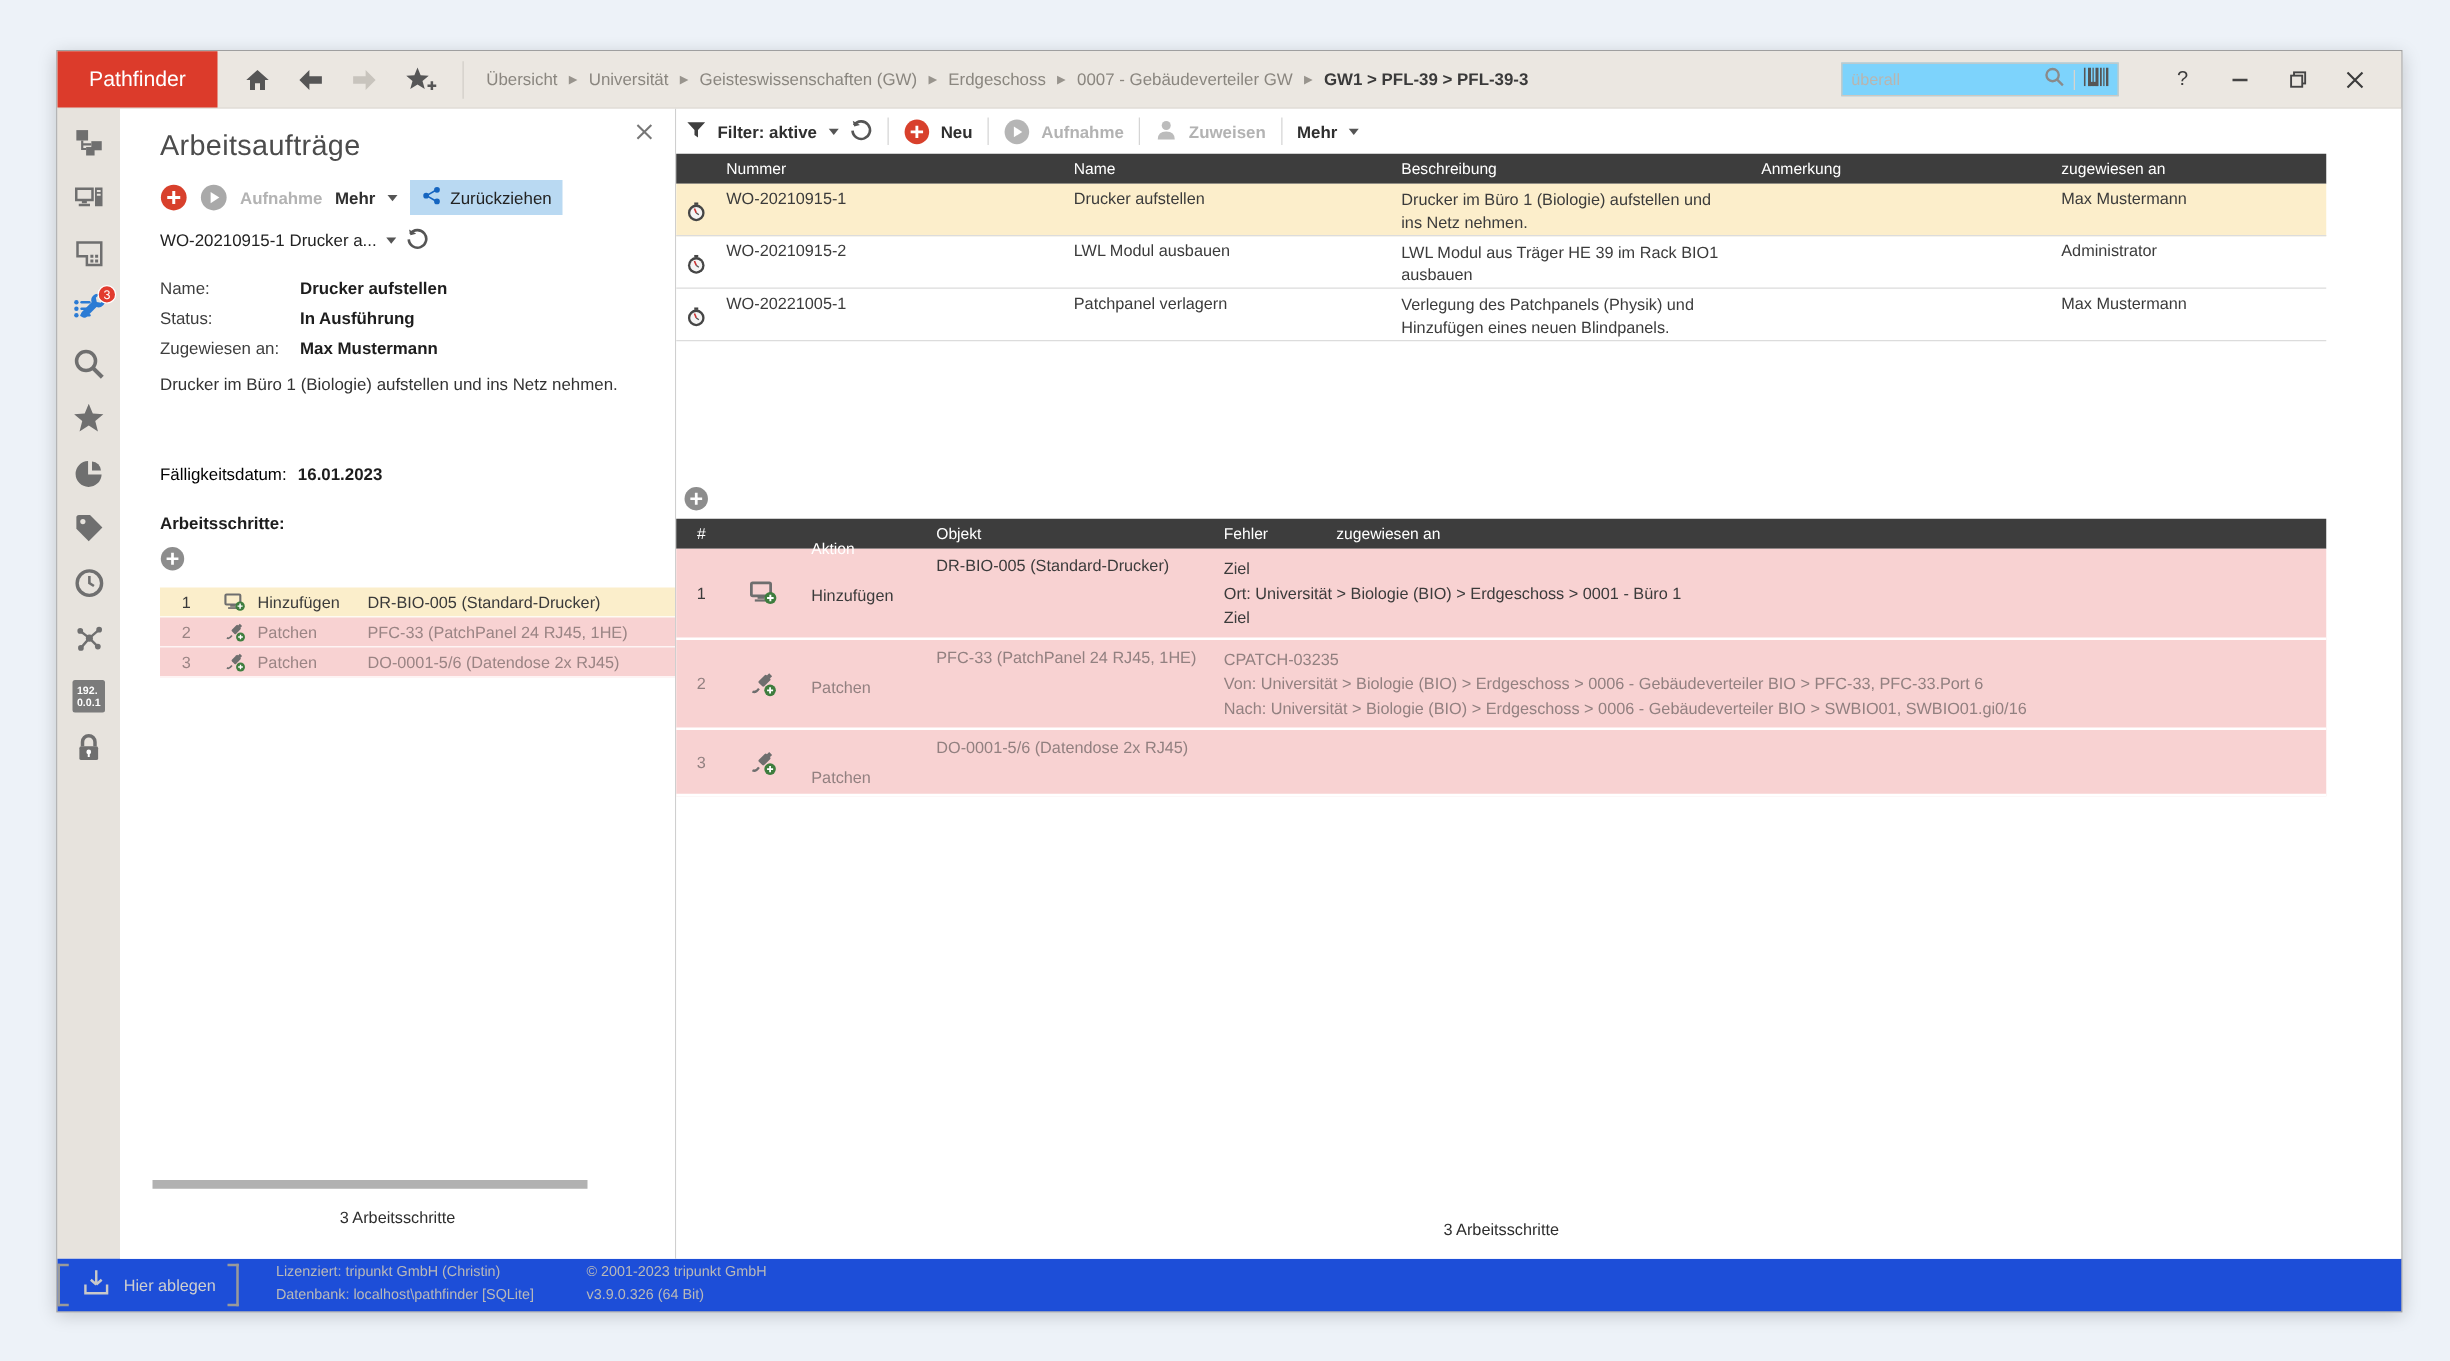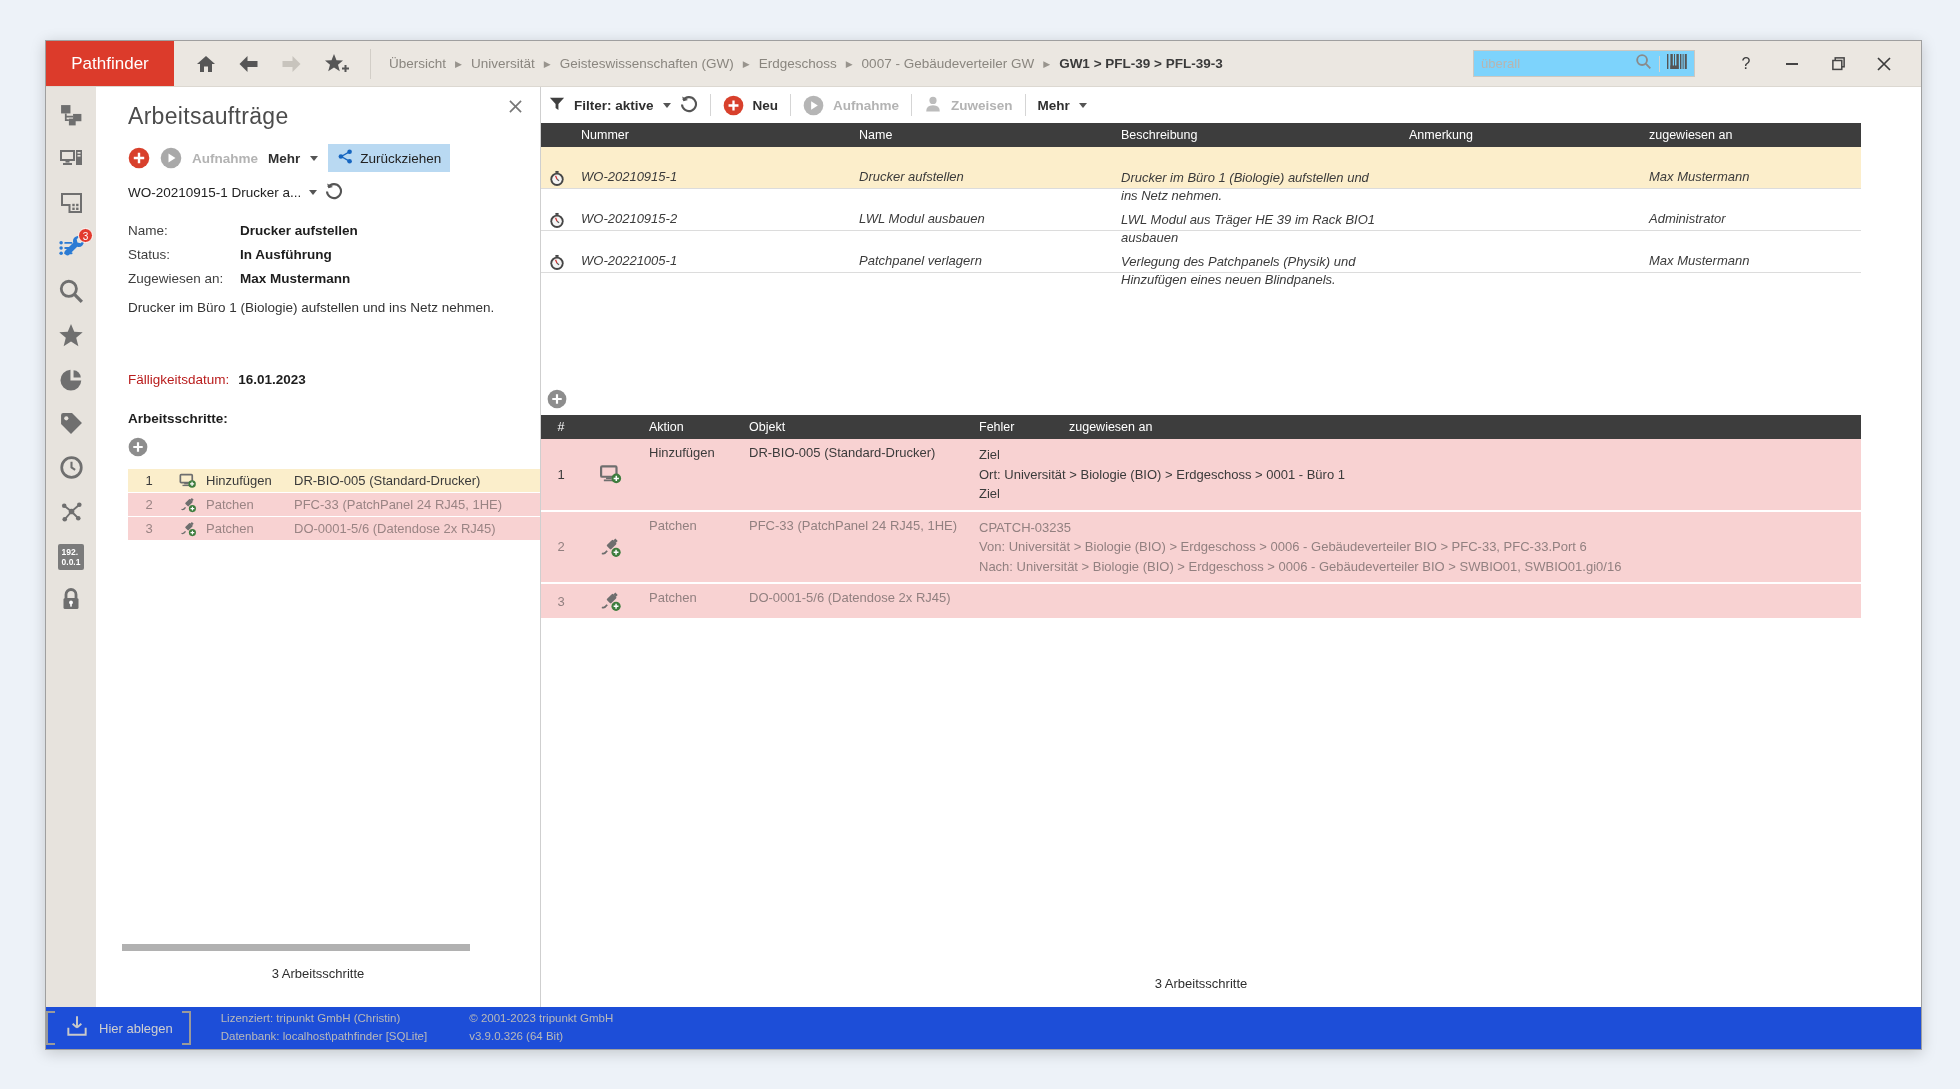--- a/index.html
+++ b/index.html
@@ -59,21 +59,21 @@
           font-size:13.5px; color:#222; }
   .caret { width:0; height:0; border-left:4px solid transparent; border-right:4px solid transparent;
            border-top:5px solid #555; display:inline-block; }
   .lp-selector { margin-top:10px; display:flex; align-items:center; gap:8px; font-size:13.5px; color:#222; }
   .lp-fields { margin-top:20px; }
   .lp-frow { display:flex; margin-bottom:9px; font-size:13.5px; }
   .lp-frow .flabel { width:112px; color:#3e3e3e; }
   .lp-frow .fvalue { font-weight:bold; color:#1d1d1d; }
   .lp-desc { margin-top:14px; font-size:13.5px; color:#333; width:390px; }
   .lp-due { margin-top:57px; display:flex; font-size:13.5px; }
-  .lp-due .flabel { color:#b91c1c; margin-right:9px; }
+  .lp-due .flabel { color:#000000; margin-right:9px; }
   .lp-due .fvalue { font-weight:bold; color:#1d1d1d; }
   .lp-steps-label { margin-top:24px; font-size:13.5px; font-weight:bold; color:#1d1d1d; }
   .lp-plus { margin-top:11px; }
   .lp-list { margin-top:8px; width:412px; }
   .lp-row { display:flex; align-items:center; height:24px; font-size:13px; border-bottom:1px solid #fff; }
   .lp-row.sel { background:#fbeecb; color:#3a3a3a; }
   .lp-row.pink { background:#f8d2d2; color:#9a8484; }
   .s-num { width:42px; text-align:center; }
   .s-icon { width:36px; display:flex; justify-content:center; }
   .s-act { width:88px; }
@@ -85,36 +85,36 @@
   
   .rightpanel { flex:1; background:#fff; position:relative; display:flex; flex-direction:column; }
   .rp-toolbar { flex:0 0 36px; display:flex; align-items:center; gap:9px; padding-left:8px; font-size:13.5px; }
   .rp-toolbar .vdiv2 { width:1px; height:22px; background:#d5d5d5; margin:0 3px; }
   .tbl { width:1320px; }
   .tbl-header { display:flex; background:#3d3d3d; color:#fff; font-size:12.5px; height:24px;
                 align-items:center; }
   .tbl-header > div, .trow > div { padding:0 8px; }
   .trow { display:flex; border-bottom:1px solid #dcdcdc; font-size:13px; color:#3b3b3b; }
   .t1 .trow { height:42px; padding-top:0; }
-  .t1 .trow > div { padding-top:22px;font-style:italic; }
+  .t1 .trow > div { padding-top:4px; }
   .c-icon { width:32px; display:flex; align-items:center; justify-content:center; }
   .c-nummer { width:278px; }
   .c-name { width:262px; }
   .c-beschr { width:288px; line-height:1.35; }
   .c-anm { width:240px; }
   .c-zug { width:220px; }
   .row-yellow { background:#fceecb; }
   .line { display:block; }
   .rp-gap { flex:0 0 116px; }
   .rp-plusrow { flex:0 0 26px; padding-left:6px; }
   .t2 .trow { border-bottom:2px solid #fff; background:#f8d2d2; }
   .t2 .trow > div { padding-top:6px; padding-bottom:6px; }
   .c-num { width:40px; text-align:center; display:flex; align-items:center; justify-content:center; }
   .c-icon2 { width:60px; display:flex; align-items:center; justify-content:center; }
-  .c-akt { width:100px; }
+  .c-akt { width:100px;margin-top:24px; }
   .c-obj { width:230px; }
   .c-det { width:690px; line-height:1.5; font-size:13px; }
   .c-feh { width:90px; }
   .c-zug2 { width:110px; }
   .t2 .muted { color:#928080; }
   .t2 .dark { color:#3b3b3b; }
   .rp-count { position:absolute; bottom:16px; left:0; width:1320px; text-align:center;
               font-size:13px; color:#2e2e2e; }
 
   

